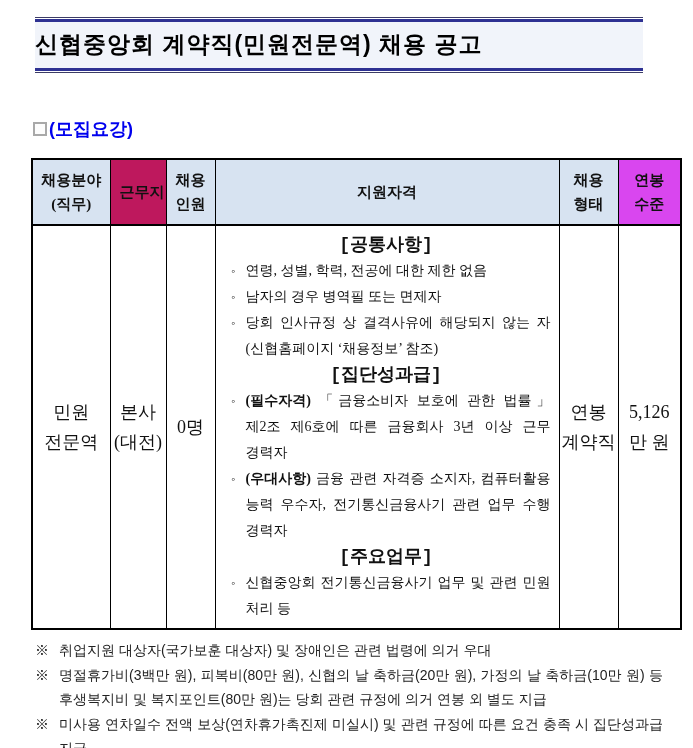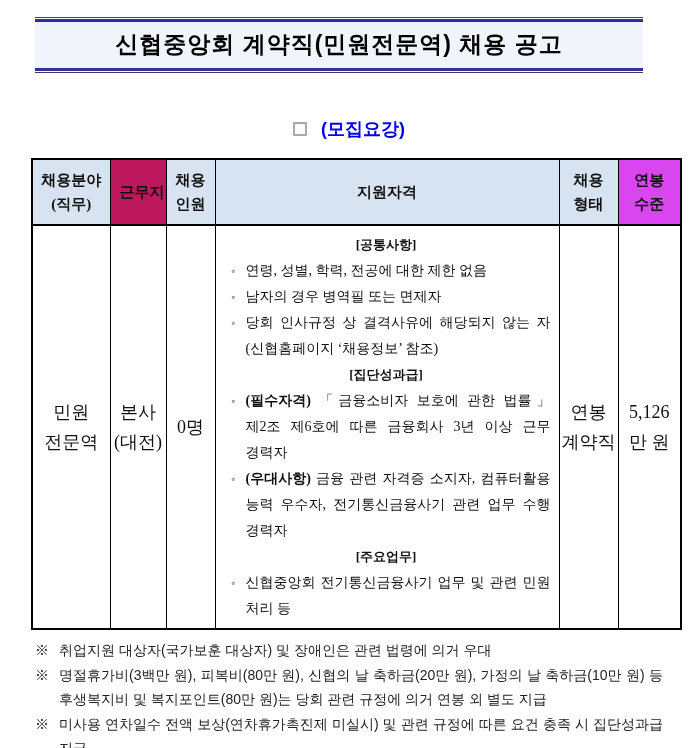--- a/index.html
+++ b/index.html
@@ -17,38 +17,36 @@
   .title-outer {
     margin: 0 22px 0 4px;
     border-top: 1px solid #3c3c66;
     border-bottom: 1px solid #3c3c66;
     padding: 1px 0;
   }
   .title-inner {
     border-top: 3px solid #2e3192;
     border-bottom: 3px solid #2e3192;
     background: #f1f4fa;
-    text-align: center;
     padding: 7px 0 8px 0;
   }
   .title-inner h1 {
     margin: 0;
     font-family: "Liberation Sans", sans-serif;
     font-weight: bold;
     font-size: 23px;
     letter-spacing: 1px;
     color: #000;
   }
 
   
   .section-label {
     margin: 43px 0 16px 2px;
-    display: flex; align-items: center; gap: 14px;
+    display: flex; align-items: center; gap: 2px;
     height: 26px;
-    justify-content: center;
   }
   .sq-icon {
     width: 14px; height: 14px;
     border: 2px solid #a9a9a9;
     background: #fdfdfd;
     display: inline-block; flex: none;
   }
   .section-text {
     font-family: "Liberation Sans", sans-serif;
     font-weight: bold;
@@ -82,22 +80,23 @@
     line-height: 30px;
     padding: 2px;
   }
   td.qual-cell {
     text-align: left;
     vertical-align: top;
     padding: 6px 8px 6px 6px;
   }
   .qual-heading {
     font-weight: bold;
-    font-size: 13px;
+    font-size: 18px;
     line-height: 26px;
+    font-family: Liberation Mono, monospace;
   }
   .qual-item {
     display: flex;
     font-size: 14px;
     line-height: 26px;
   }
   .qual-item .q-marker {
     flex: none;
     width: 24px;
     text-align: center;

